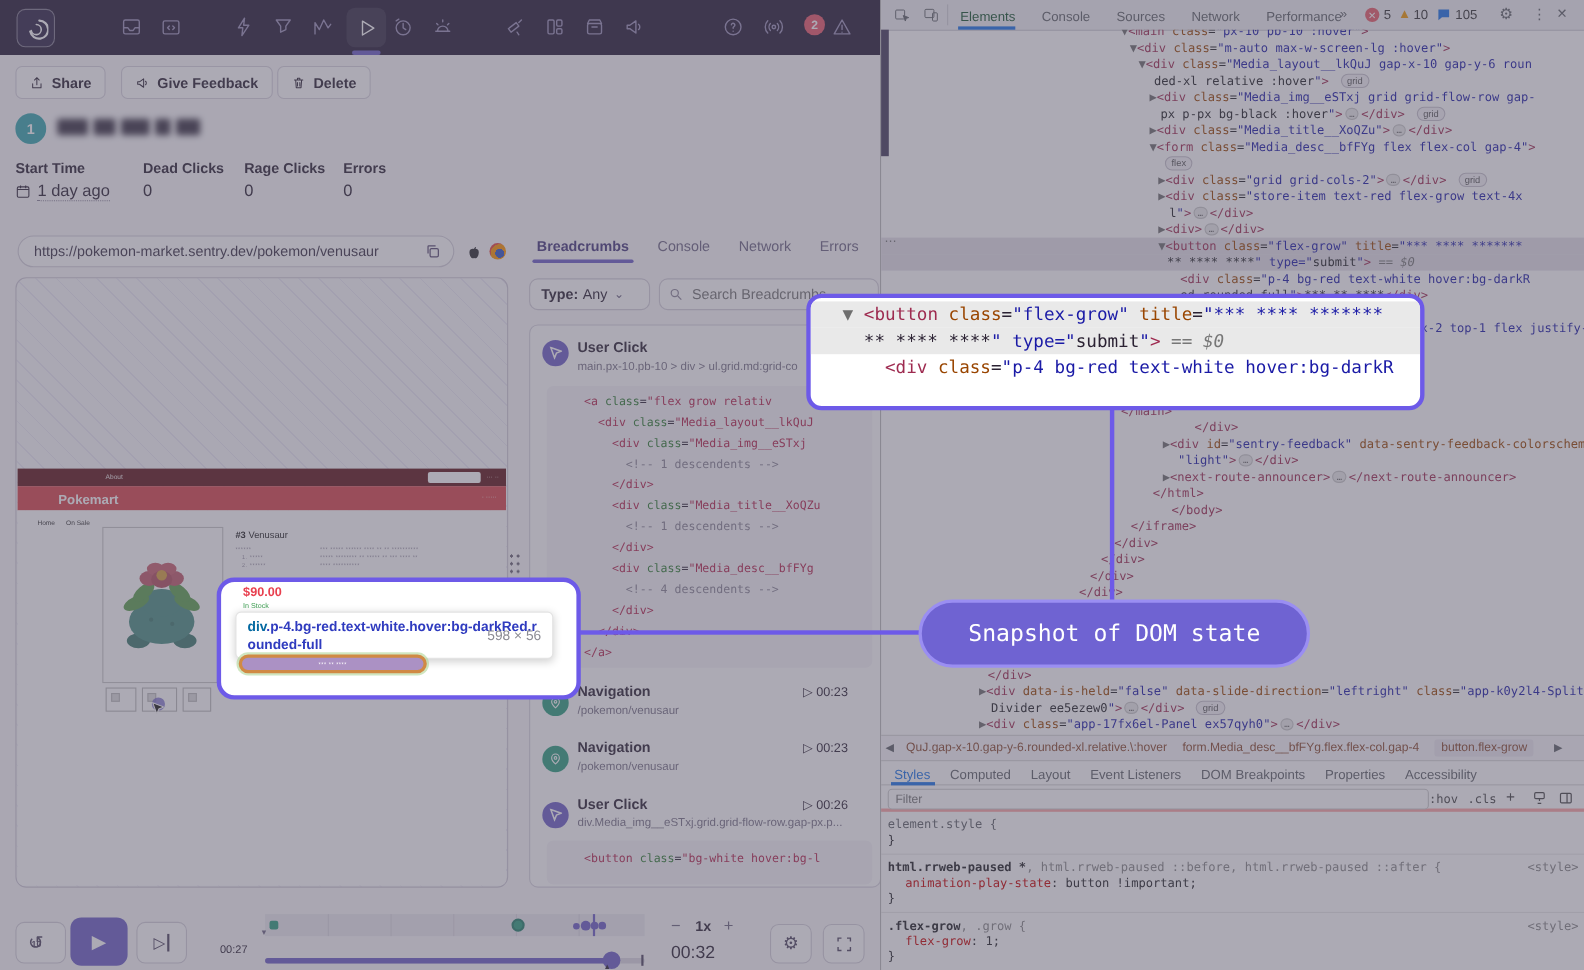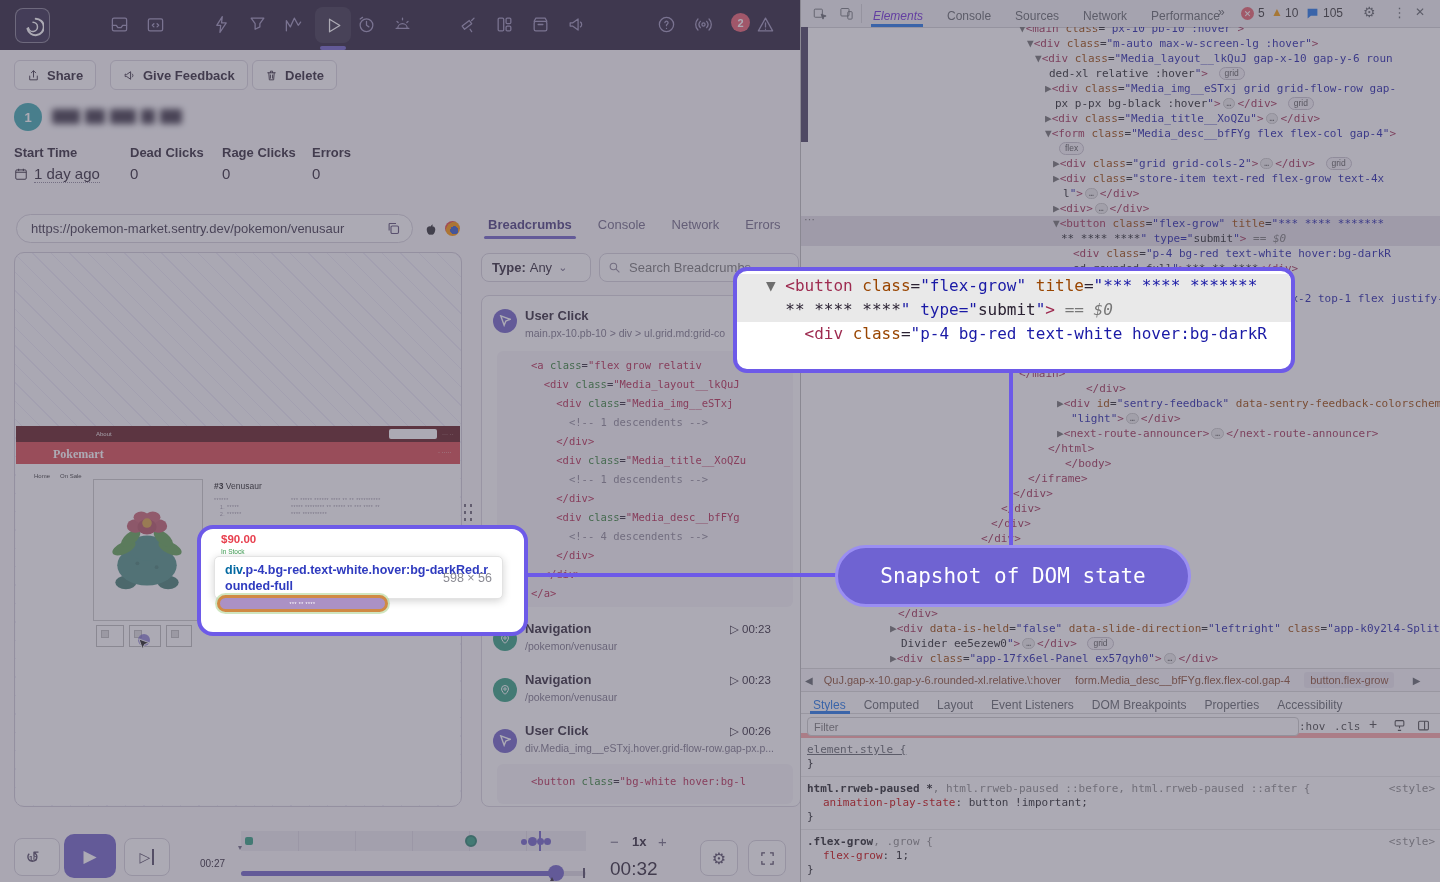--- a/index.html
+++ b/index.html
@@ -44,21 +44,21 @@
   .bc-code .tok-tag{color:#b5254d;}.bc-code .tok-val{color:#b5254d;}.bc-code .tok-attr{color:#2f7d31;}
   .bc-code .tok-com{color:#8a8595;}
   .crumb-circle{position:absolute;width:24px;height:24px;border-radius:50%;display:flex;align-items:center;justify-content:center;}
   
   .pbtn{position:absolute;background:#fff;border:1px solid #d4d0da;border-radius:8px;display:flex;
         align-items:center;justify-content:center;color:#4f4660;}
   
   #devtools{left:800px;top:0;width:640px;height:882px;background:#fff;border-left:1px solid #bbb;box-sizing:border-box;}
   #dt-header{position:absolute;left:0;top:0;width:640px;height:27px;background:#f1f1f4;border-bottom:1px solid #d0d0d5;}
   #dt-tabs .litem{margin-right:24px;font-size:12px;color:#5f6368;}
-  #dt-tabs .litem.active{color:#6d28d9;font-style:italic;}
+  #dt-tabs .litem.active{color:#14532d;}
   .dticon{width:15px;height:15px;stroke:#5f6368;fill:none;stroke-width:1.4;}
   #dom-tree{position:absolute;left:0;top:27px;width:640px;height:639px;overflow:hidden;
             font-family:"DejaVu Sans Mono",monospace;font-size:11px;line-height:15px;color:#202124;}
   .dom-line{white-space:pre;}
   .dom-line.sel{background:#e4e1e9;}
   .tok-tag{color:#9e2b50;}.tok-attr{color:#994500;}.tok-val{color:#1a1aa6;}
   .tok-com{color:#8a8a8a;}.tok-eq{color:#777;font-style:italic;}.arrow{color:#6e6e6e;}
   .ell{display:inline-block;background:#ebebeb;border:1px solid #c8c8c8;border-radius:7px;padding:0 3px;
        font-size:8px;line-height:9px;color:#666;vertical-align:1px;margin:0 2px;}
   .gbadge{display:inline-block;background:#f5f3f7;border:1px solid #c6c2cc;border-radius:8px;font-size:8.5px;
@@ -214,21 +214,21 @@
     </svg>
   <div class="abs" style="left:445px;top:221px;width:15px;height:15px;border-radius:50%;background:radial-gradient(circle at 62% 62%,#3057c9 0 30%,#ff9500 32% 62%,#e8453c 64%);"></div>
 
   <div id="replaybox" class="abs">
 
     <div class="abs" style="left:1px;top:173px;width:444px;height:16px;background:#5e1518;">
       <span class="tinytext abs" style="left:80px;top:5px;color:#e8dede;">About</span>
       <span class="abs" style="left:373px;top:3px;width:48px;height:10px;background:#fff;border-radius:2px;"></span>
       <span class="tinytext abs" style="left:426px;top:5px;color:#d8b9b9;">··· ··</span>
     </div>
-    <div class="abs" style="left:1px;top:189px;width:444px;height:22px;background:#d9454a;font-family:Liberation Serif, serif;">
+    <div class="abs" style="left:1px;top:189px;width:444px;height:22px;background:#d9454a;">
       <span class="abs" style="left:37px;top:5px;color:#fff;font-weight:bold;font-size:12px;">Pokemart</span>
       <span class="tinytext abs" style="left:422px;top:8px;color:#f0caca;">· ·····</span>
     </div>
     <div class="abs" style="left:1px;top:211px;width:444px;height:341px;background:#fff;">
       <span class="tinytext abs" style="left:18px;top:9px;color:#333;">Home</span>
       <span class="tinytext abs" style="left:44px;top:9px;color:#333;">On Sale</span>
       <div class="abs" style="left:77px;top:15px;width:108px;height:140px;border:1px solid #c9c9c9;background:#fff;">
         <svg width="96" height="96" viewBox="0 0 100 100" style="position:absolute;left:5px;top:20px;">
           <ellipse cx="28" cy="86" rx="11" ry="7" fill="#3e7a6e"></ellipse>
             <ellipse cx="72" cy="86" rx="11" ry="7" fill="#3e7a6e"></ellipse>
@@ -334,21 +334,21 @@
       <span class="bc-time abs" style="left:248px;top:377px;"><span>▷</span> <span>00:23</span></span>
       <span class="bc-sel abs" style="left:43px;top:395px;width:260px;">/pokemon/venusaur</span>
 
       <div class="crumb-circle" style="left:11px;top:433px;background:#6C5FC7;">
         <svg width="12" height="12" viewBox="0 0 12 14">
             <path d="M1 1l4 11 2-5 5-2z" fill="none" stroke="#fff" stroke-width="1.6"></path>
           </svg>
       </div>
       <span class="bc-item-title abs" style="left:43px;top:427px;">User Click</span>
       <span class="bc-time abs" style="left:248px;top:428px;"><span>▷</span> <span>00:26</span></span>
-      <span class="bc-sel abs" style="left:43px;top:446px;width:268px;">div.Media_img__eSTxj.hover.grid-flow-row.gap-px.p...</span>
+      <span class="bc-sel abs" style="left:43px;top:446px;width:268px;">div.Media_img__eSTxj.grid.grid-flow-row.gap-px.p...</span>
       <div class="bc-code abs" style="left:15px;top:468px;width:296px;height:40px;padding:8px 0 0 34px;">
           <div><span class="tok-tag">&lt;button</span> <span class="tok-attr">class</span>=<span class="tok-val">"bg-white hover:bg-l</span></div>
         </div>
     </div>
   </div>
 
   <div class="pbtn" style="left:14px;top:838px;width:44px;height:36px;">
     <span style="font-size:17px;">↺</span>
     <span style="font-size:8px;font-weight:bold;position:relative;left:-11px;top:1px;">10</span>
   </div>
@@ -373,21 +373,21 @@
     <span class="abs" style="left:303px;top:7px;width:7px;height:7px;background:#6C5FC7;border-radius:50%;"></span>
     <span class="abs" style="left:298px;top:0;width:2px;height:20px;background:#6C5FC7;"></span>
   </div>
   <span class="abs" style="left:238px;top:843px;font-size:8px;color:#6e6684;">▾</span>
   <div class="abs" style="left:241px;top:871px;width:345px;height:5px;border-radius:3px;background:#dcd9e2;">
     <span class="abs" style="left:0;top:0;width:315px;height:5px;border-radius:3px;background:#6C5FC7;"></span>
     <span class="abs" style="left:307px;top:-6px;width:16px;height:16px;border-radius:50%;background:#6C5FC7;"></span>
     <span class="abs" style="left:342px;top:-3px;width:2px;height:10px;background:#4f4660;"></span>
   </div>
   <span class="abs" style="left:550px;top:874px;font-size:8px;color:#2b2233;">▴</span>
-  <span class="abs" style="left:610px;top:858px;font-size:19px;">00:32</span>
+  <span class="abs" style="left:610px;top:858px;font-size:16px;">00:32</span>
   <span class="abs" style="left:610px;top:833px;font-size:15px;color:#6e6880;">−</span>
   <span class="abs" style="left:632px;top:834px;font-size:13px;font-weight:600;">1x</span>
   <span class="abs" style="left:658px;top:833px;font-size:15px;color:#6e6880;">+</span>
   <div class="pbtn" style="left:700px;top:840px;width:36px;height:34px;font-size:16px;">
       <span>⚙</span>
     </div>
   <div class="pbtn" style="left:748px;top:840px;width:36px;height:34px;">
     <svg width="15" height="15" viewBox="0 0 24 24">
         <path d="M3 8V3h5M16 3h5v5M21 16v5h-5M8 21H3v-5" fill="none" stroke="#4f4660" stroke-width="2"></path>
       </svg>
@@ -474,37 +474,37 @@
           <span class="litem">QuJ.gap-x-10.gap-y-6.rounded-xl.relative.\:hover</span>
           <span class="litem">form.Media_desc__bfFYg.flex.flex-col.gap-4</span>
           <span class="litem active">button.flex-grow</span>
         </span>
       <span style="margin:0 4px;color:#5f6368;font-size:10px;">▶</span>
     </div>
     <div class="abs" style="left:0;top:690px;width:640px;height:24px;border-bottom:1px solid #d8d8d8;box-sizing:border-box;">
       <div id="style-tabs" class="abs" style="left:12px;top:5px;white-space:nowrap;"><span class="litem active">Styles</span><span class="litem">Computed</span><span class="litem">Layout</span><span class="litem">Event Listeners</span><span class="litem">DOM Breakpoints</span><span class="litem">Properties</span><span class="litem">Accessibility</span></div>
       <div class="abs" style="left:9px;top:21px;width:40px;height:3px;background:#1a73e8;"></div>
     </div>
-    <div class="abs" style="left:0;top:714px;width:640px;height:24px;border-bottom:5px solid #fca5a5;box-sizing:border-box;">
+    <div class="abs" style="left:0;top:714px;width:640px;height:24px;border-bottom:3px solid #fca5a5;box-sizing:border-box;">
       <input class="abs" style="left: 6px; top: 3px; width: 478px; height: 17px; border: 1px solid rgb(204, 204, 204); border-radius: 4px; font-size: 11px; padding: 0px 6px; color: rgb(85, 85, 85); font-family: &quot;Liberation Sans&quot;, sans-serif;" placeholder="Filter">
       <span class="abs" style="left:498px;top:6px;font-family:'DejaVu Sans Mono',monospace;font-size:11px;color:#444;">:hov</span>
       <span class="abs" style="left:533px;top:6px;font-family:'DejaVu Sans Mono',monospace;font-size:11px;color:#444;">.cls</span>
       <span class="abs" style="left:568px;top:2px;font-size:14px;color:#444;">+</span>
       <svg class="abs" style="left:592px;top:5px;" width="13" height="13" viewBox="0 0 24 24">
           <rect x="4" y="3" width="16" height="10" rx="2" fill="none" stroke="#444" stroke-width="2"></rect>
           <path d="M12 13v4M9 21h6" stroke="#444" stroke-width="2"></path>
         </svg>
       <svg class="abs" style="left:616px;top:5px;" width="13" height="13" viewBox="0 0 24 24">
           <rect x="3" y="4" width="18" height="16" rx="2" fill="none" stroke="#444" stroke-width="2"></rect>
           <path d="M14 4v16" stroke="#444" stroke-width="2"></path>
         </svg>
     </div>
     <div id="rules">
       <div class="rule">
-        <span style="color:#5f6368;text-decoration:underline;">element.style {</span><br>
+        <span style="color:#5f6368;">element.style {</span><br>
         <span>}</span>
       </div>
       <div class="rule">
         <span class="src">&lt;style&gt;</span>
         <b>html.rrweb-paused *</b><span class="selgray">, html.rrweb-paused ::before, html.rrweb-paused ::after {</span><br>
         <span style="padding-left:16px;"><span class="propname">animation-play-state</span><span>: button !important;</span></span><br>
         <span>}</span>
       </div>
       <div class="rule">
         <span class="src">&lt;style&gt;</span>

